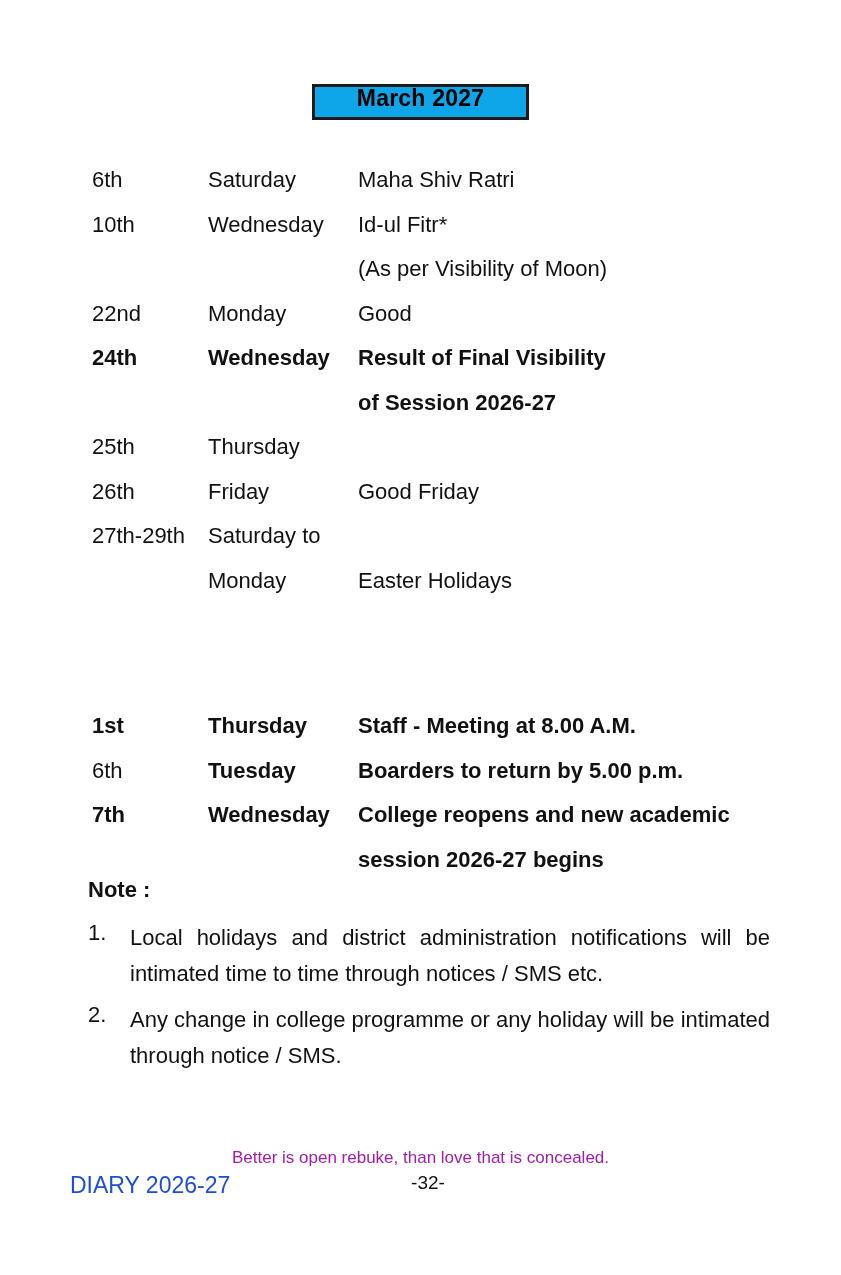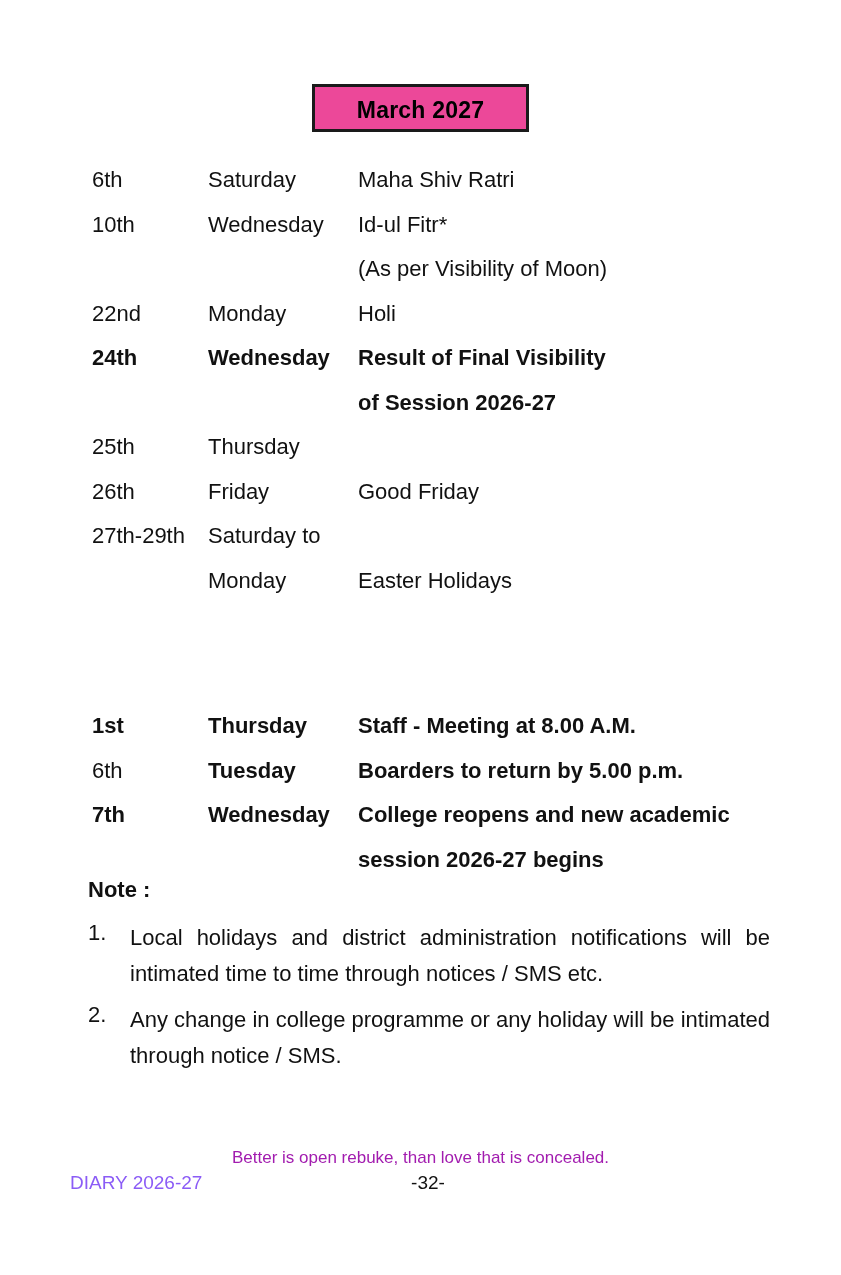--- a/index.html
+++ b/index.html
@@ -25,27 +25,27 @@
 
   
   .month-header-wrap {
     position: absolute;
     left: 0;
     width: 841px;
     text-align: center;
   }
   .month-header {
     display: inline-block;
-    background: #ec4899;
+    background: #0ea5e9;
     border: 3px solid #1a1a1a;
     color: #000000;
     font-weight: bold;
     font-size: 23px;
     letter-spacing: 0.2px;
-    padding: 12px 42px 7px 42px;
+    padding: 0 42px 7px 42px;
     line-height: 1.0;
     box-sizing: border-box;
     min-width: 192px;
   }
 
   
   .entries {
     position: absolute;
     left: 0;
     width: 841px;
@@ -116,22 +116,22 @@
   .footer-quote {
     position: absolute;
     left: 0;
     width: 841px;
     text-align: center;
     font-size: 17px;
     color: #a21caf;
   }
   .footer-left {
     position: absolute;
-    font-size: 19px;
-    color: #8b5cf6;
+    font-size: 23px;
+    color: #1d4ed8;
   }
   .footer-page {
     position: absolute;
     font-size: 19px;
     color: #111111;
     text-align: center;
   }
 </style>
 </head>
 <body>
@@ -158,21 +158,21 @@
 
     <div class="row">
       <span class="col-date"></span>
       <span class="col-day"></span>
       <span class="col-event">(As per Visibility of Moon)</span>
     </div>
 
     <div class="row">
       <span class="col-date">22nd</span>
       <span class="col-day">Monday</span>
-      <span class="col-event">Holi</span>
+      <span class="col-event">Good</span>
     </div>
 
     <div class="row">
       <span class="col-date bold">24th</span>
       <span class="col-day bold">Wednesday</span>
       <span class="col-event bold">Result of Final Visibility</span>
     </div>
 
     <div class="row">
       <span class="col-date bold"></span>

